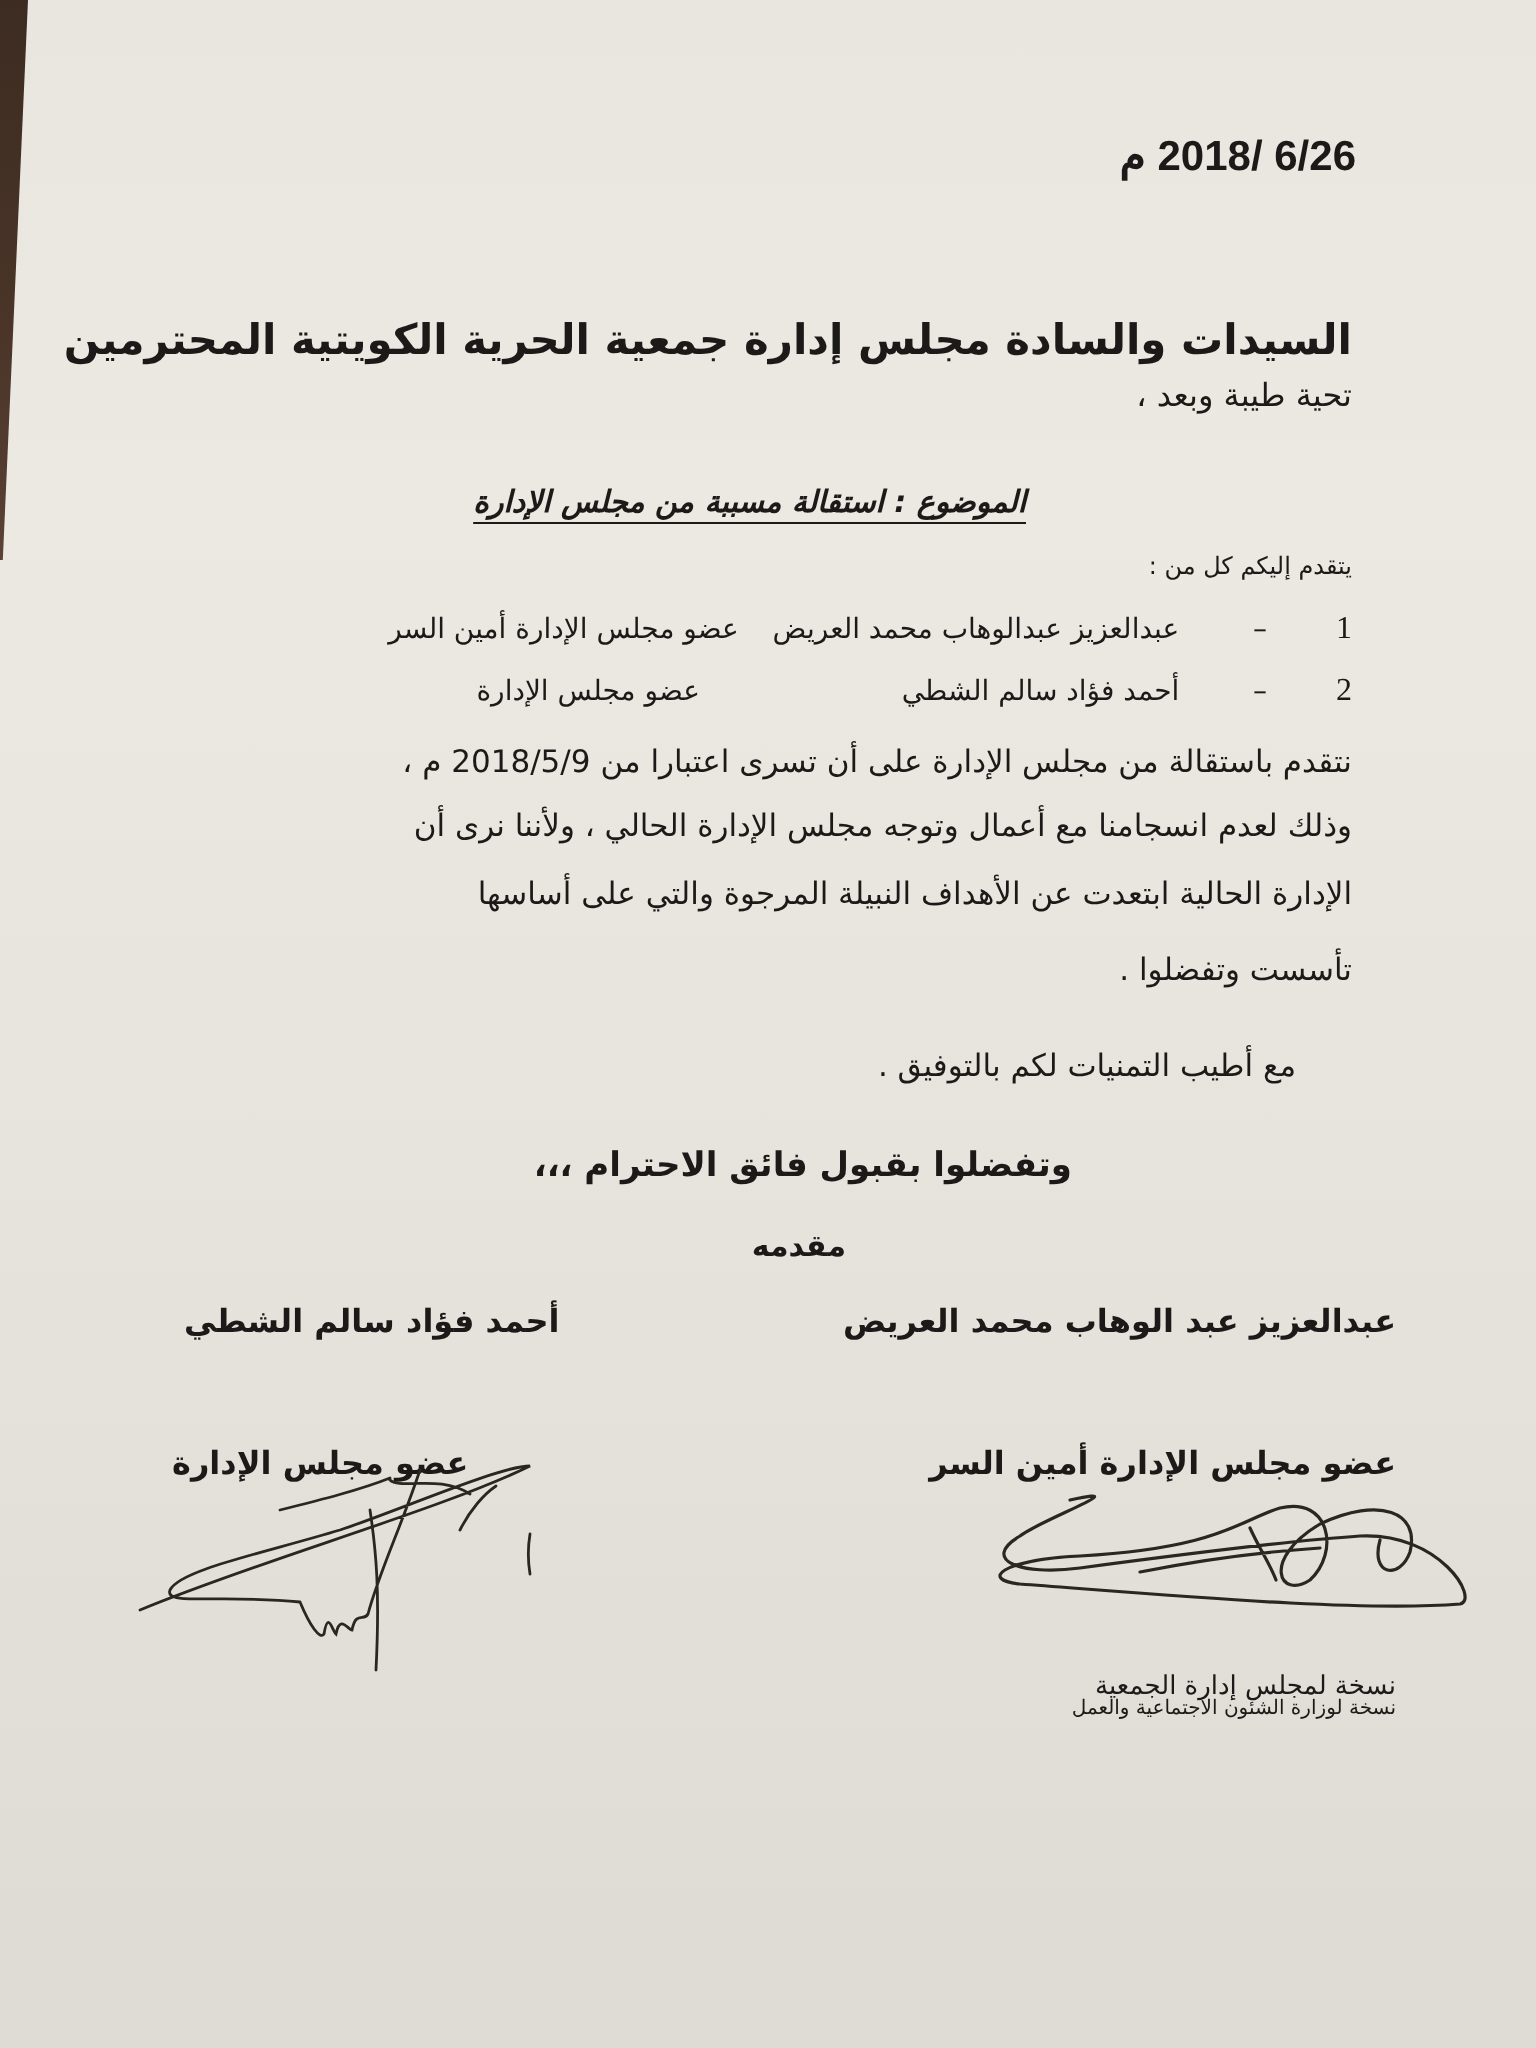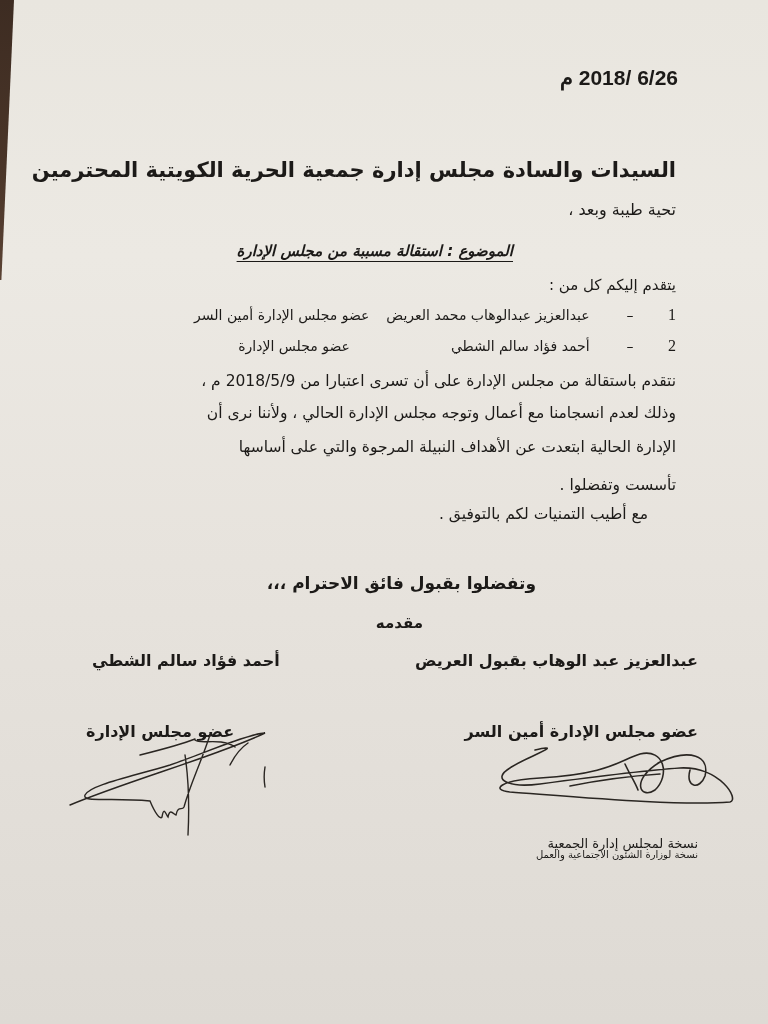--- a/index.html
+++ b/index.html
@@ -14,34 +14,34 @@
       background: linear-gradient(180deg, #e9e6df 0%, #ece9e3 25%, #e7e3dd 55%, #e2ded8 80%, #dedad4 100%);
     }
     .edge {
       position: absolute; left: 0; top: 0; width: 14px; height: 280px;
       background: linear-gradient(180deg, #3d2c22 0%, #4a3528 60%, #5a4234 100%);
       clip-path: polygon(0 0, 100% 0, 10% 100%, 0 100%);
     }
     .t { position: absolute; direction: rtl; white-space: nowrap; }
     .date { right: 90px; top: 66px; font-family: Liberation Sans, sans-serif; font-weight: bold; font-size: 21px; }
     .addressee { right: 92px; top: 158px; font-weight: bold; font-size: 21px; letter-spacing: -0.3px; }
-    .greeting { right: 92px; top: 200px; font-size: 16px; }
+    .greeting { right: 92px; top: 188px; font-size: 16px; }
     .subject { right: 255px; top: 242px; font-weight: bold; font-size: 15px; text-decoration: underline; text-underline-offset: 5px; font-style: italic; }
-    .intro { right: 92px; top: 276px; font-size: 15px; }
+    .intro { right: 92px; top: 276px; font-size: 12px; }
     .item { font-size: 14px; }
     .item .num { font-family: "Liberation Serif", serif; font-size: 16px; margin-left: 30px; }
     .item1 { right: 92px; top: 306px; }
     .item2 { right: 92px; top: 337px; margin-left: 44px; }
     .item2 .gap { display: inline-block; width: 92px; }
     .para { right: 92px; font-size: 15.5px; }
     .p1 { top: 372px; margin-left: 16px; }
     .p2 { top: 404px; }
     .p3 { top: 438px; }
     .p4 { top: 476px; }
-    .p5 { right: 120px; top: 505px; text-align: right; }
+    .p5 { right: 120px; top: 524px; text-align: right; }
     .closing { right: 232px; top: 573px; font-weight: bold; font-size: 17px; }
     .presenter { right: 345px; top: 614px; font-weight: bold; font-size: 15px; }
     .name1 { right: 70px; top: 651px; font-weight: bold; font-size: 16px; }
     .name2 { left: 92px; top: 651px; font-weight: bold; font-size: 16px; }
     .role1 { right: 70px; top: 722px; font-weight: bold; font-size: 16px; }
     .role2 { left: 86px; top: 722px; font-weight: bold; font-size: 16px; }
     .cc1 { right: 70px; top: 836px; font-size: 13px; }
     .cc2 { right: 70px; top: 849px; font-size: 10px; }
     svg.sig { position: absolute; overflow: visible; }
   </style>
@@ -77,21 +77,21 @@
 
 <div class="t para p1">نتقدم باستقالة من مجلس الإدارة على أن تسرى اعتبارا من 2018/5/9 م ،</div>
 <div class="t para p2">وذلك لعدم انسجامنا مع أعمال وتوجه مجلس الإدارة الحالي ، ولأننا نرى أن</div>
 <div class="t para p3">الإدارة الحالية ابتعدت عن  الأهداف النبيلة المرجوة والتي على أساسها</div>
 <div class="t para p4">تأسست وتفضلوا .</div>
 <div class="t para p5">مع أطيب التمنيات لكم بالتوفيق .</div>
 
 <div class="t closing">وتفضلوا بقبول فائق الاحترام ،،،</div>
 <div class="t presenter">مقدمه</div>
 
-<div class="t name1">عبدالعزيز عبد الوهاب بقبول العريض</div>
+<div class="t name1">عبدالعزيز عبد الوهاب محمد العريض</div>
 <div class="t name2">أحمد فؤاد سالم الشطي</div>
 
 <div class="t role1">عضو مجلس الإدارة  أمين السر</div>
 <div class="t role2">عضو مجلس الإدارة</div>
 
 <svg class="sig" style="left:480px;top:740px;width:270px;height:70px" viewBox="0 0 270 70">
   <path d="M55,10 C90,2 40,20 30,28 C10,40 30,48 60,44 C120,36 170,30 200,28 C240,26 260,60 250,62 C200,66 110,58 30,52 C10,50 20,40 60,38 C130,34 140,20 160,14 C185,8 190,36 175,50 C160,60 150,40 180,22 C210,8 230,16 225,36 C220,50 205,48 210,30 M90,46 C120,40 150,36 180,34 M145,24 C150,35 155,42 158,50" fill="none" stroke="#2a2622" stroke-width="1.6" stroke-linecap="round"></path>
 </svg>
 
 <svg class="sig" style="left:70px;top:725px;width:200px;height:115px" viewBox="0 0 200 115">

